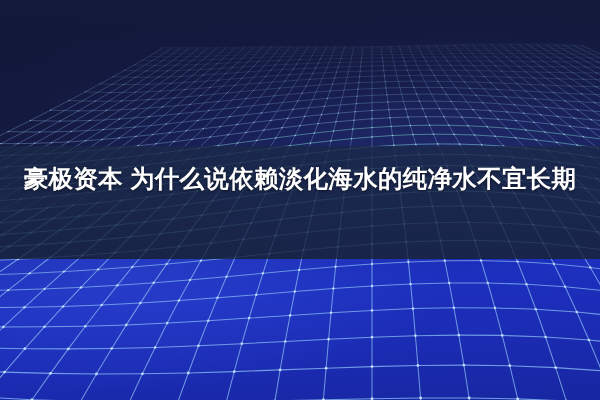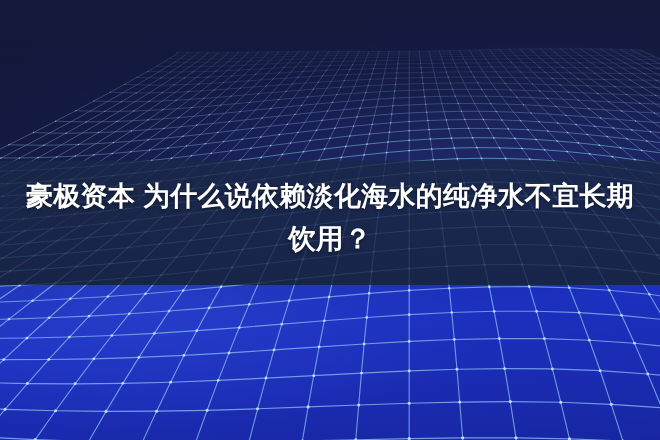--- a/index.html
+++ b/index.html
@@ -905,16 +905,15 @@
           <circle cx="577.2" cy="437.3" r="1.50" fill="#cfe6ff" fill-opacity="0.9"></circle>
           <circle cx="628.5" cy="440.9" r="1.50" fill="#cfe6ff" fill-opacity="0.9"></circle>
         </g>
       </svg>
   </div>
 
   <div class="title-plate"></div>
 
   <div class="title-wrap">
     <div class="title-line l1">豪极资本 为什么说依赖淡化海水的纯净水不宜长期</div>
-    <div class="title-line l2">饮用？</div>
   </div>
 
 </div>
 
 </body></html>

